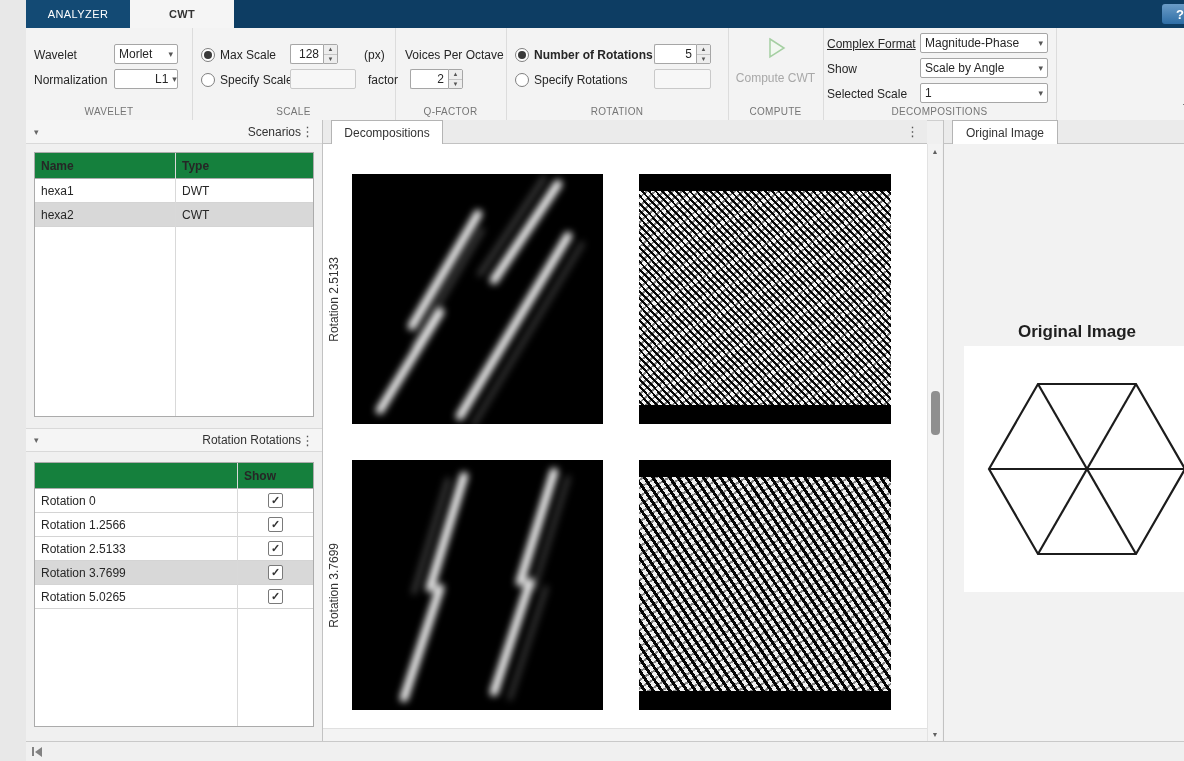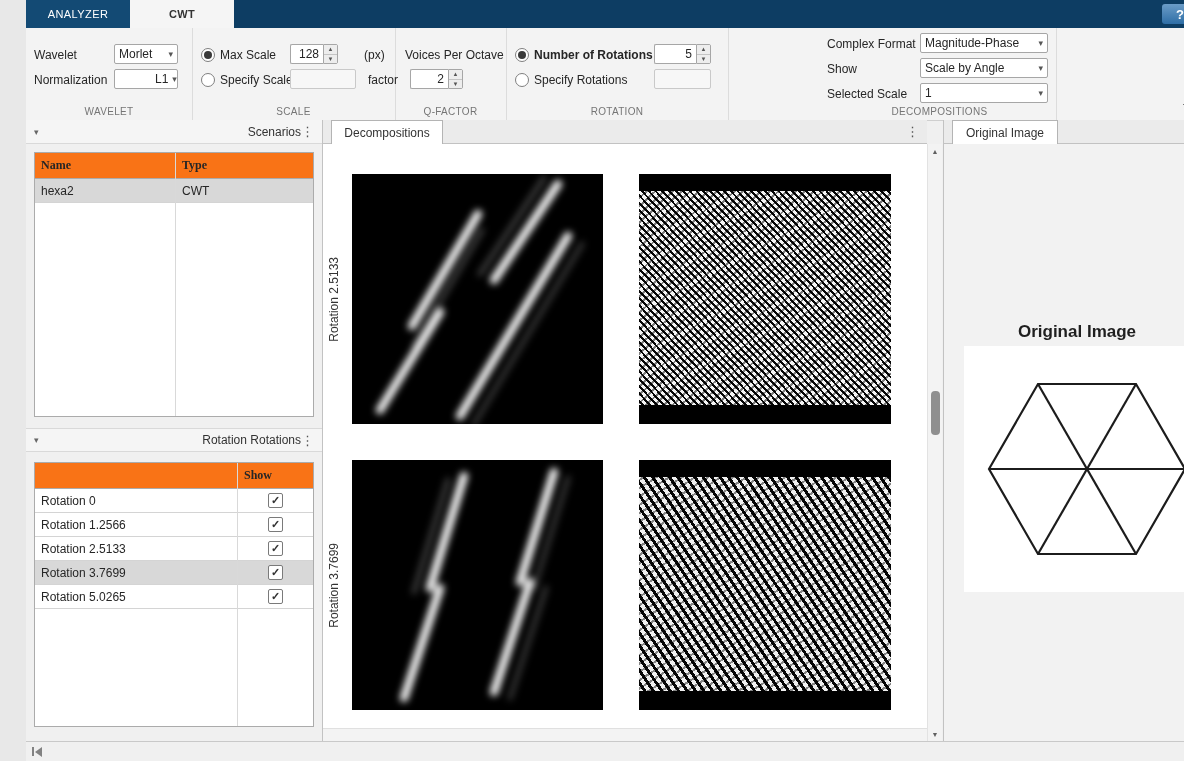--- a/index.html
+++ b/index.html
@@ -42,21 +42,21 @@
   
   .vdiv{position:absolute;top:120px;width:1px;height:621px;background:#c2c2c2;}
   .panel{position:absolute;top:120px;height:621px;background:#f0f0f0;overflow:hidden;}
   .panel-hdr{position:absolute;left:0;right:0;height:24px;background:#f5f5f5;border-bottom:1px solid #d9d9d9;
              display:flex;align-items:center;padding:0 8px;box-sizing:border-box;}
   .panel-hdr .tri{font-size:9px;color:#666;margin-right:6px;}
   .panel-hdr .ttl{flex:1;color:#333;text-align:right;}
   .dots{font-size:13px;color:#555;line-height:1;}
 
   .tbl{position:absolute;background:#fff;border:1px solid #ababab;box-sizing:border-box;}
-  .tbl-hdr{display:flex;height:25px;border-bottom:1px solid #ababab;background:#f97316;font-weight:bold;font-family:Liberation Serif, serif;}
+  .tbl-hdr{display:flex;height:25px;border-bottom:1px solid #ababab;background:#15803d;font-weight:bold;}
   .tbl-row{display:flex;height:23px;border-bottom:1px solid #d4d4d4;background:#fff;}
   .tbl-row.sel{background:#d8d8d8;}
   .cell{display:flex;align-items:center;padding:0 6px;box-sizing:border-box;overflow:hidden;white-space:nowrap;}
   .cell.c2{border-left:1px solid #c9c9c9;}
   .col-line{position:absolute;top:0;bottom:0;width:1px;background:#d9d9d9;}
   .chk{width:13px;height:13px;background:#fff;border:1px solid #7a7a7a;border-radius:2px;
        display:flex;align-items:center;justify-content:center;margin:0 auto;}
   .chk .chk-mark{font-size:11px;line-height:1;color:#333;font-weight:bold;}
 
   
@@ -172,23 +172,32 @@
         </span>
       </div>
       <div class="ctl-row abs" style="left:9px;top:42px;">
         <span class="rb"></span>
         <span class="lbl">Specify Rotations</span>
       </div>
       <div class="txt abs" style="left:148px;top:41px;width:57px;"></div>
       <div class="ts-label">ROTATION</div>
     </div>
 
+    <div class="ts-section" style="left:702px;width:95px;">
+      <div class="abs" style="left:0;right:0;top:8px;text-align:center;">
+        <svg width="24" height="24" viewBox="0 0 24 24">
+          <path d="M6 3 L20 12 L6 21 Z" fill="#f2f8f1" stroke="#a5cfa2" stroke-width="1.5"></path>
+        </svg>
+        <div class="compute-lbl" style="margin-top:8px;">Compute CWT</div>
+      </div>
+      <div class="ts-label">COMPUTE</div>
+    </div>
 
     <div class="ts-section" style="left:797px;width:233px;">
-      <span class="lbl abs" style="left:4px;top:9px;">Complex Format</span>
+      <span class="lbl abs" style="left:4px;top:9px;text-decoration:underline;">Complex Format</span>
       <div class="dd abs" style="left:97px;top:5px;width:128px;">
         <span>Magnitude-Phase</span>
         <span class="dd-arrow">▾</span>
       </div>
       <span class="lbl abs" style="left:4px;top:34px;">Show</span>
       <div class="dd abs" style="left:97px;top:30px;width:128px;">
         <span>Scale by Angle</span>
         <span class="dd-arrow">▾</span>
       </div>
       <span class="lbl abs" style="left:4px;top:59px;">Selected Scale</span>
@@ -208,20 +217,24 @@
       <span class="tri">▾</span>
       <span class="ttl">Scenarios</span>
       <span class="dots">⋮</span>
     </div>
 
     <div class="tbl" style="left:8px;top:32px;width:280px;height:265px;">
       <div class="col-line" style="left:140px;"></div>
       <div class="tbl-hdr">
         <div class="cell" style="width:140px;">Name</div>
         <div class="cell c2" style="flex:1;">Type</div>
+      </div>
+      <div class="tbl-row">
+        <div class="cell" style="width:140px;">hexa1</div>
+        <div class="cell c2" style="flex:1;">DWT</div>
       </div>
       <div class="tbl-row sel">
         <div class="cell" style="width:140px;">hexa2</div>
         <div class="cell c2" style="flex:1;">CWT</div>
       </div>
     </div>
 
     <div class="panel-hdr" style="top:308px;border-top:1px solid #d9d9d9;">
       <span class="tri">▾</span>
       <span class="ttl">Rotation Rotations</span>

